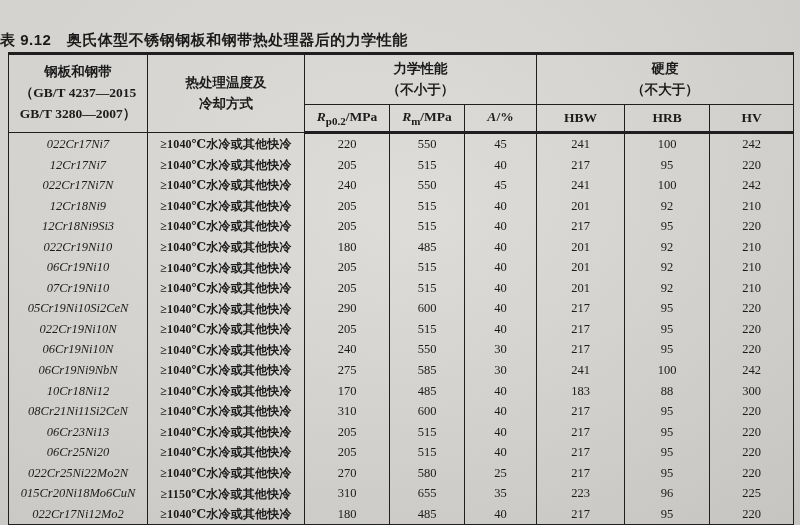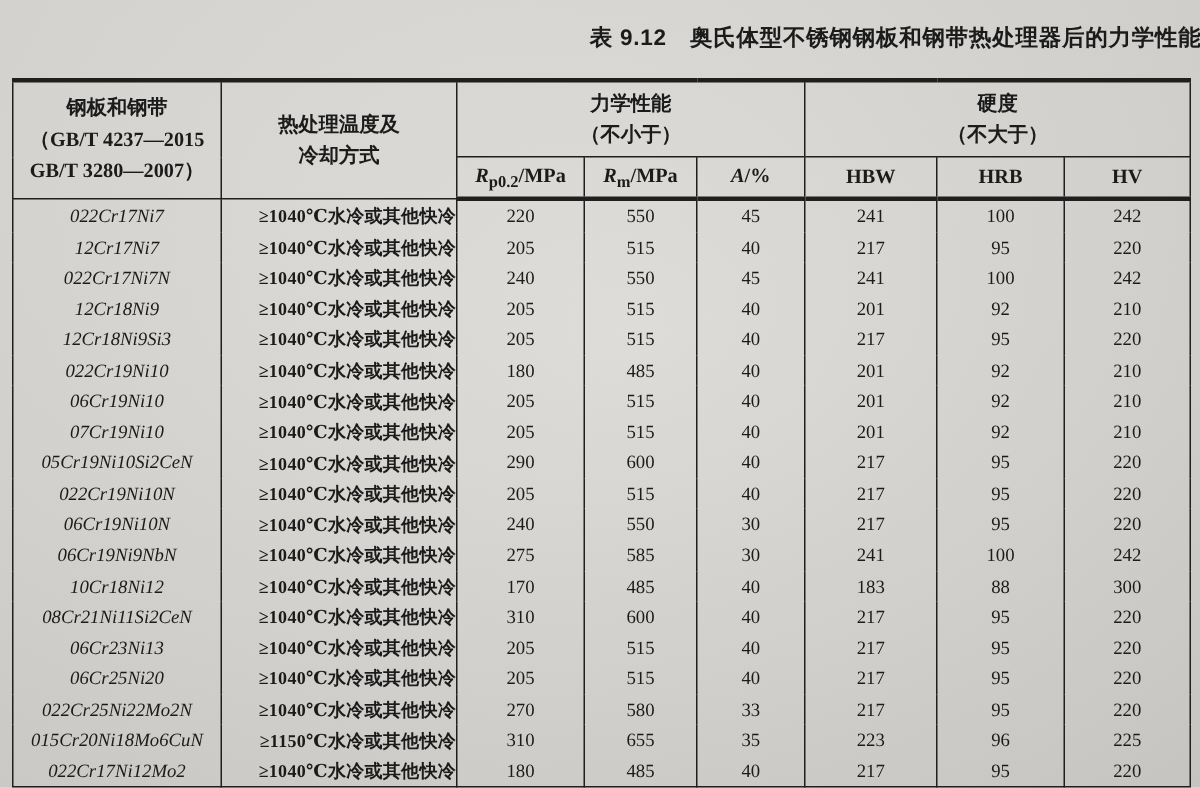--- a/index.html
+++ b/index.html
@@ -14,41 +14,41 @@
     content:""; position:absolute; inset:0; pointer-events:none;
     background: radial-gradient(ellipse at 52% 42%, rgba(255,255,255,0.18), rgba(0,0,0,0.05));
   }
   .watermark {
     position:absolute; top:1px; right:8px; text-align:right; line-height:1.1;
     font-family:"Liberation Sans","DejaVu Sans",sans-serif; z-index:3;
   }
   .watermark .company { font-size:17px; letter-spacing:9px; margin-right:-9px; }
   .watermark .phone   { font-size:17px; letter-spacing:2.5px; margin-top:1px; }
   .doc-title {
-    position:absolute; top:16px; left:0; width:780px; text-align:right;
+    position:absolute; top:31px; left:0; width:780px; text-align:left;
     font-family:"Liberation Sans","DejaVu Sans",sans-serif;
-    font-weight:bold; font-size:15px; letter-spacing:0.5px; z-index:2;margin-left:21px;
+    font-weight:bold; font-size:15px; letter-spacing:0.5px; z-index:2;
   }
   table.props {
     position:absolute; left:8px; top:52px; width:785px; z-index:2;
     border-collapse:collapse; table-layout:fixed;
     border-top:3px solid #1f1f1f; border-bottom:3px solid #1f1f1f;
     border-left:1px solid #1f1f1f; border-right:1px solid #1f1f1f;
   }
   table.props th { border:1px solid #1f1f1f; font-weight:bold; padding:0; }
   tr.group-row th { height:49px; font-size:13.5px; line-height:1.55; }
   tr.sub-row th   { height:26px; font-size:13.5px; border-bottom:3px solid #1f1f1f; }
   th.grade-h, th.treat-h { font-size:13.5px; line-height:1.6; }
   tbody td {
     border-left:1px solid #1f1f1f; border-right:1px solid #1f1f1f;
     border-top:none; border-bottom:none;
     height:20.55px; padding:0; text-align:center;
     font-size:12.5px; line-height:1;
   }
-  tbody td.c-treatment { font-size:12px; font-weight:600; letter-spacing:0.2px;text-align:right; }
+  tbody td.c-treatment { font-size:12px; font-weight:600; letter-spacing:0.2px; }
   tbody td.c-grade { font-size:12.5px;font-style:italic; }
   .sym { font-style:italic; font-family:"Liberation Serif","DejaVu Serif",serif; }
   sub.ssub { font-size:11px; font-style:normal; }
 </style>
 </head>
 <body>
 
 <div class="page">
 
 
@@ -253,21 +253,21 @@
           <td class="c-num">40</td>
           <td class="c-num">217</td>
           <td class="c-num">95</td>
           <td class="c-num">220</td>
         </tr>
         <tr>
           <td class="c-grade">022Cr25Ni22Mo2N</td>
           <td class="c-treatment">≥1040℃水冷或其他快冷</td>
           <td class="c-num">270</td>
           <td class="c-num">580</td>
-          <td class="c-num">33</td>
+          <td class="c-num">25</td>
           <td class="c-num">217</td>
           <td class="c-num">95</td>
           <td class="c-num">220</td>
         </tr>
         <tr>
           <td class="c-grade">015Cr20Ni18Mo6CuN</td>
           <td class="c-treatment">≥1150℃水冷或其他快冷</td>
           <td class="c-num">310</td>
           <td class="c-num">655</td>
           <td class="c-num">35</td>

